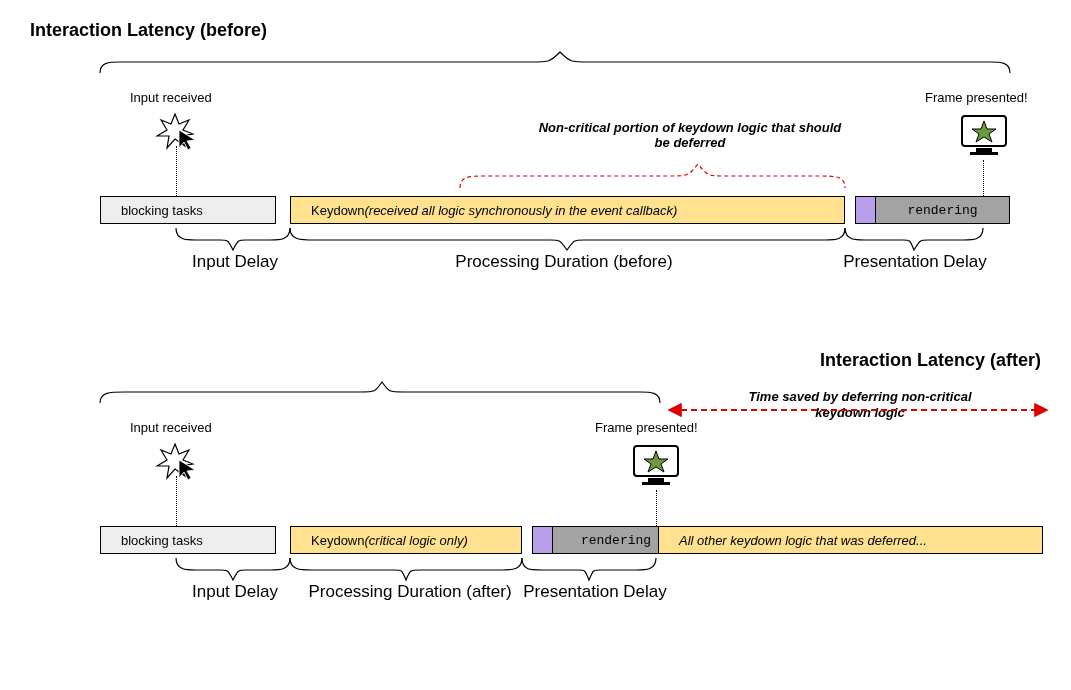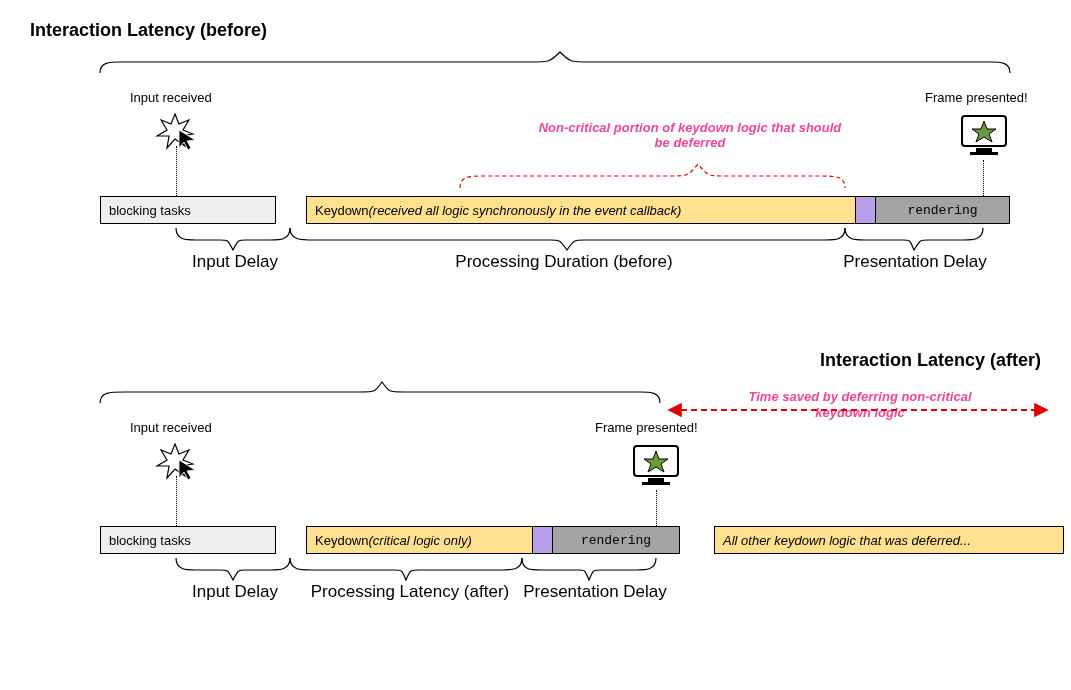--- a/index.html
+++ b/index.html
@@ -13,30 +13,30 @@
   }
   .panel { position: relative; }
   .title {
     font-size: 18px;
     font-weight: 700;
     margin: 0 0 4px 0;
   }
   .brace { stroke: #000; stroke-width: 1.2; fill: none; }
   .brace-red { stroke: #d00; stroke-width: 1.2; stroke-dasharray: 4 3; fill: none; }
   .small-label { font-size: 13px; }
-  .red-label { color: #ec4899; font-weight: 700; font-style: italic; font-size: 13px; text-align: center; }
+  .red-label { color: #000000; font-weight: 700; font-style: italic; font-size: 13px; text-align: center; }
   .timeline { position: relative; height: 28px; }
   .seg {
     position: absolute; top: 0; height: 28px;
     border: 1px solid #000; font-size: 13px;
-    display: flex; align-items: center; padding: 0 8px;
+    display: flex; align-items: center; padding: 0 20px;
     white-space: nowrap; overflow: hidden;
   }
   .seg.grey   { background: #eee; }
-  .seg.yellow { background: #ffe18f; margin-left: 16px; }
+  .seg.yellow { background: #ffe18f; }
   .seg.purple { background: #b99fe9; }
   .seg.green  { background: #a3a3a3; }
   .seg .it { font-style: italic; }
   .mono { font-family: "Courier New", monospace; }
   .dot-line {
     position: absolute; width: 0; border-left: 1.5px dotted #000;
   }
   .monitor { position: absolute; }
   .star { fill: #6b9b3f; stroke: #000; stroke-width: 1; }
   .burst { fill: none; stroke: #000; stroke-width: 1.2; }
@@ -155,29 +155,29 @@
       <span>blocking tasks</span>
     </div>
     <div class="seg yellow" style="left:260px; width:232px;">
       <span>Keydown </span>
       <span class="it">(critical logic only)</span>
     </div>
     <div class="seg purple" style="left:502px; width:35px;"></div>
     <div class="seg green" style="left:522px; width:128px; justify-content:center;">
       <span class="mono">rendering</span>
     </div>
-    <div class="seg yellow" style="left:668px; width:350px;">
+    <div class="seg yellow" style="left:628px; width:385px;">
       <span class="it">All other keydown logic that was deferred...</span>
     </div>
   </div>
 
   <svg width="700" height="28" style="position:absolute; left:0; top:206px;">
     <path class="brace" d="M 146 2 C 146 14, 156 14, 166 14 L 190 14 C 198 14, 198 14, 203 24 C 208 14, 208 14, 216 14 L 240 14 C 250 14, 260 14, 260 2"></path>
     <path class="brace" d="M 260 2 C 260 14, 270 14, 282 14 L 364 14 C 372 14, 372 14, 376 24 C 380 14, 380 14, 390 14 L 472 14 C 482 14, 492 14, 492 2"></path>
     <path class="brace" d="M 492 2 C 492 14, 500 14, 512 14 L 548 14 C 555 14, 555 14, 559 24 C 563 14, 563 14, 571 14 L 606 14 C 616 14, 626 14, 626 2"></path>
   </svg>
   <div class="below-labels" style="position:absolute; left:0; top:232px; width:1011px;">
     <div class="lab" style="left:150px; width:110px;">Input Delay</div>
-    <div class="lab" style="left:275px; width:210px;">Processing Latency (after)</div>
+    <div class="lab" style="left:275px; width:210px;">Processing Duration (after)</div>
     <div class="lab" style="left:490px; width:150px;">Presentation Delay</div>
   </div>
 
 </div>
 
 </body></html>

